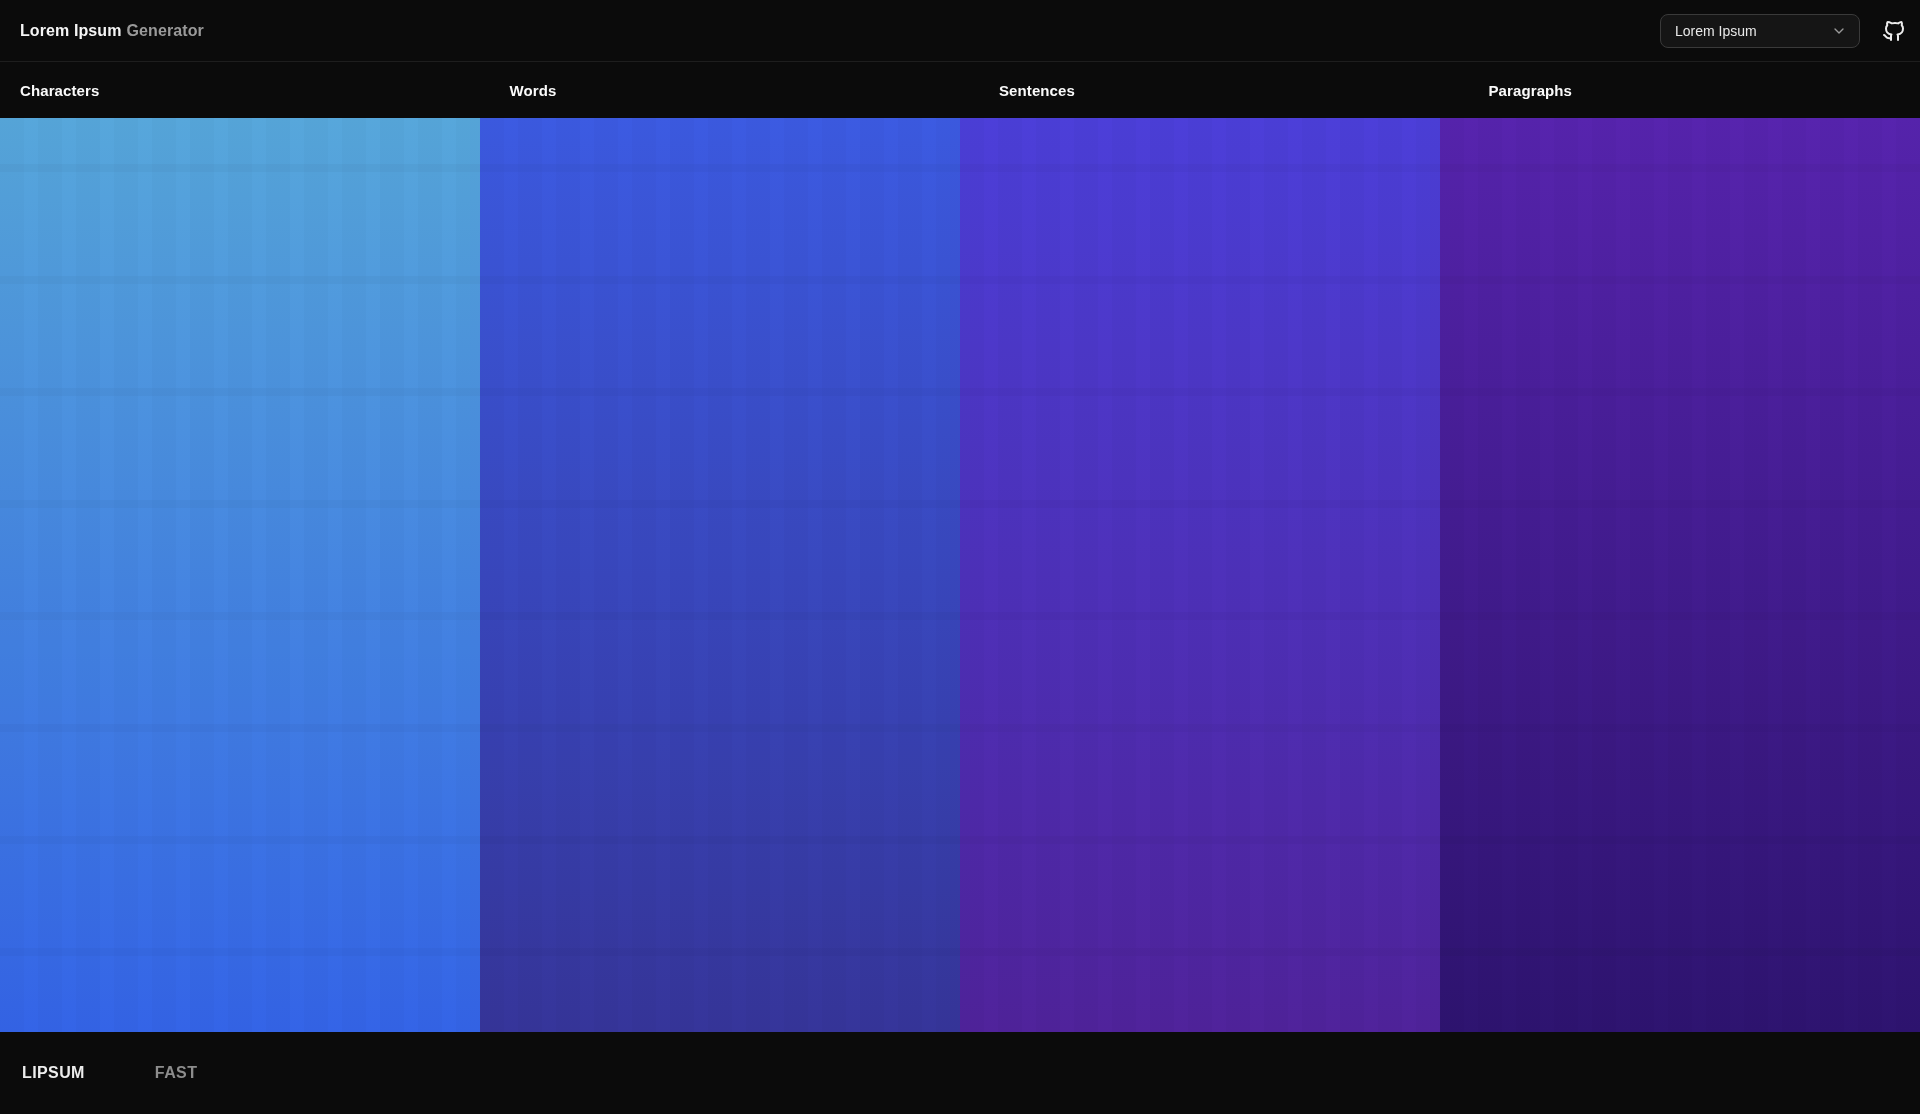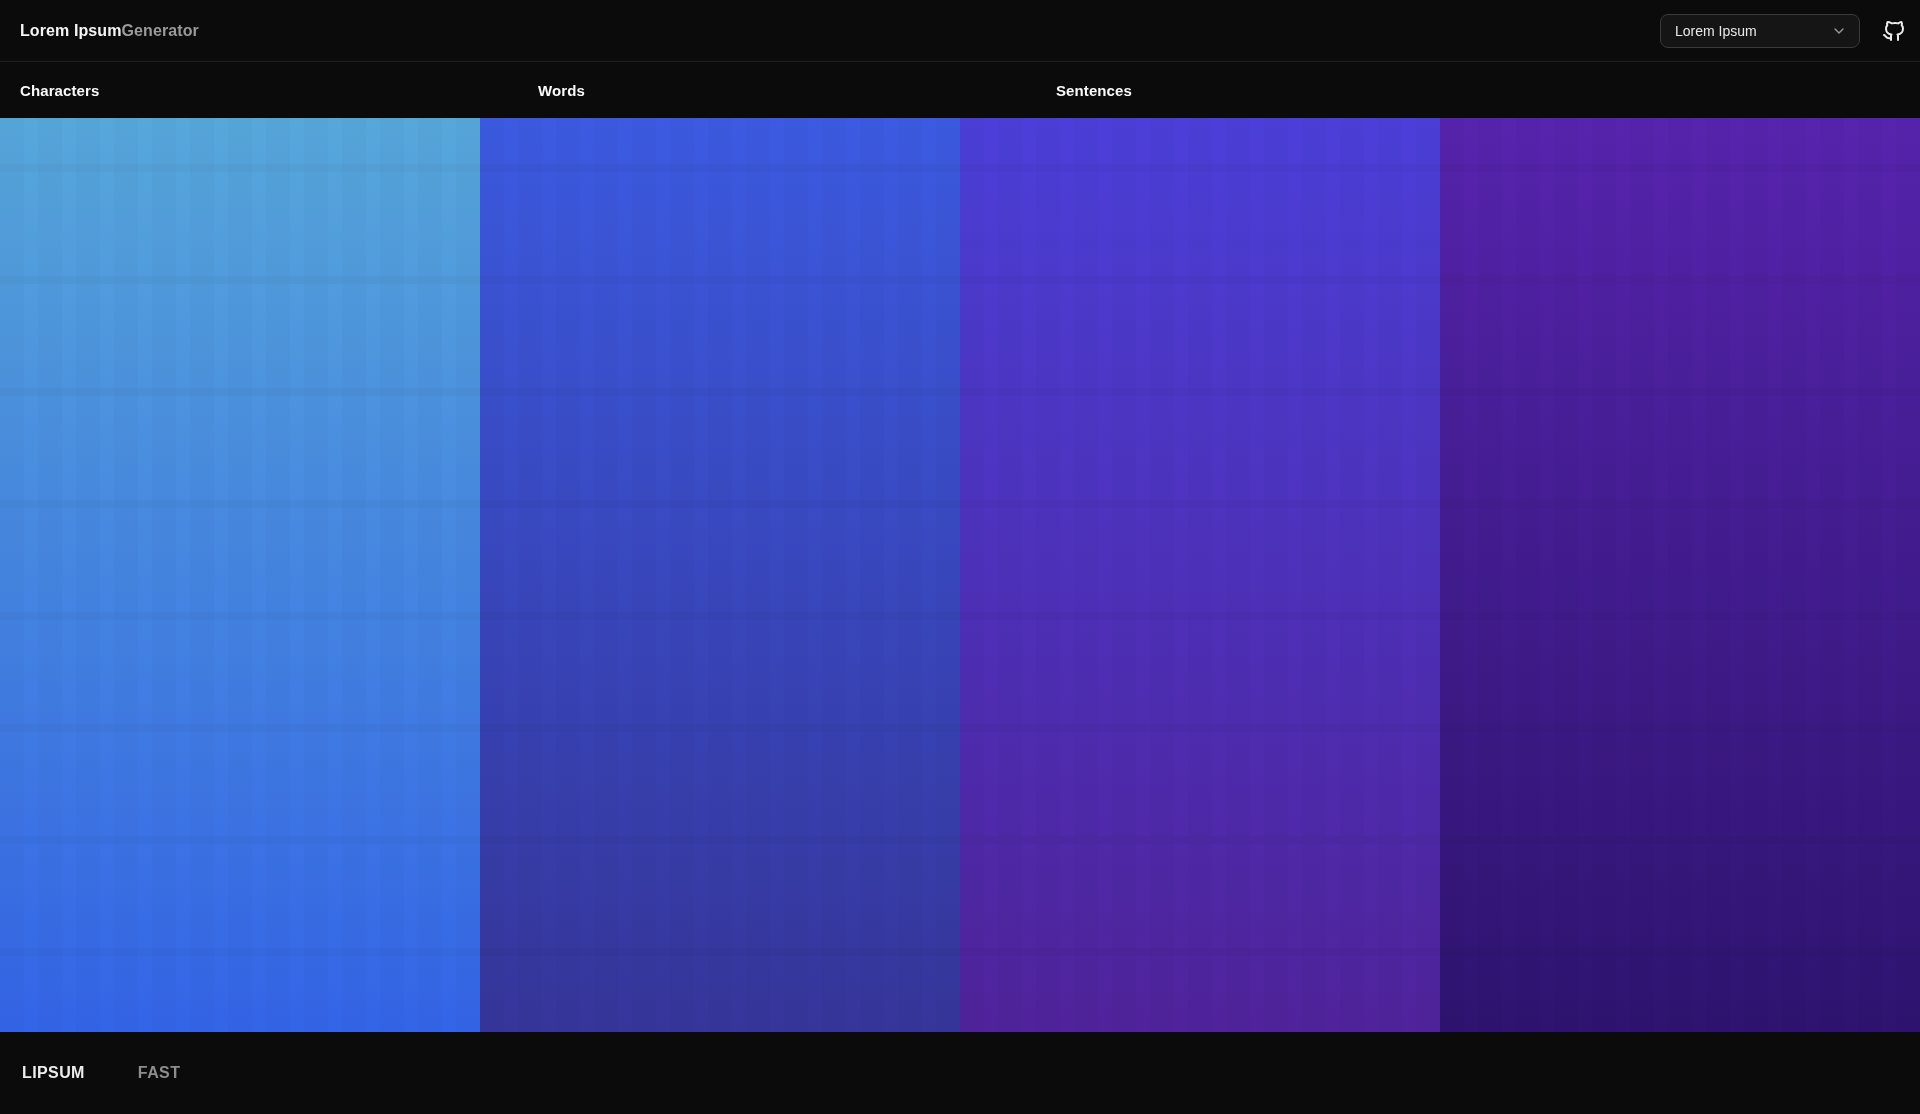--- a/index.html
+++ b/index.html
@@ -18,21 +18,21 @@
     flex: 0 0 62px;
     background: #0b0b0b;
     border-bottom: 1px solid #1e1e1e;
     display: flex;
     align-items: center;
     justify-content: space-between;
     padding: 0 14px 0 20px;
   }
   .page-title { font-size: 16px; font-weight: 700; letter-spacing: .1px; }
   .page-title .t-primary { color: #f5f5f5; }
-  .page-title .t-secondary { color: #9a9a9a; font-weight: 600; }
+  .page-title .t-secondary { color: #9a9a9a; font-weight: 600; margin-left: 5px; }
 
   .topbar-right { display: flex; align-items: center; gap: 22px; }
 
   .preset-select {
     display: flex;
     align-items: center;
     justify-content: space-between;
     width: 200px;
     height: 34px;
     padding: 0 12px 0 14px;
@@ -94,21 +94,21 @@
     background: #0b0b0b;
     display: flex;
     align-items: center;
     padding-left: 22px;
     font-size: 16px;
     font-weight: 700;
     letter-spacing: .4px;
     gap: 47px;
   }
   .footer .b-primary { color: #ededed; }
-  .footer .b-secondary { color: #8d8d8d; margin-left: 6px; }
+  .footer .b-secondary { color: #8d8d8d; margin-left: 23px; }
 </style>
 </head>
 <body>
 
 <header class="topbar">
   <div class="page-title">
     <span class="t-primary">Lorem Ipsum</span><span class="t-secondary">Generator</span>
   </div>
   <div class="topbar-right">
     <button class="preset-select">
@@ -124,20 +124,21 @@
           <path d="M9 19c-5 1.5-5-2.5-7-3m14 5v-3.5c0-1 .1-1.4-.5-2 2.8-.3 5.5-1.4 5.5-6a4.6 4.6 0 0 0-1.3-3.2 4.2 4.2 0 0 0-.1-3.2s-1.1-.3-3.5 1.3a12.3 12.3 0 0 0-6.2 0C6.5 2.8 5.4 3.1 5.4 3.1a4.2 4.2 0 0 0-.1 3.2A4.6 4.6 0 0 0 4 9.5c0 4.6 2.7 5.7 5.5 6-.6.6-.6 1.2-.5 2V21"></path>
         </svg>
     </span>
   </div>
 </header>
 
 <div class="colheads">
   <div class="colhead">Characters</div>
   <div class="colhead">Words</div>
   <div class="colhead">Sentences</div>
+  <div class="colhead">Paragraphs</div>
 </div>
 
 <main class="columns">
   <div class="grad-col" style="background: linear-gradient(rgb(87, 167, 219), rgb(52, 100, 231));"></div>
   <div class="grad-col" style="background: linear-gradient(rgb(60, 91, 226), rgb(54, 53, 154));"></div>
   <div class="grad-col" style="background: linear-gradient(rgb(76, 63, 217), rgb(80, 35, 155));"></div>
   <div class="grad-col" style="background: linear-gradient(rgb(87, 36, 174), rgb(46, 20, 112));"></div>
 </main>
 
 <footer class="footer">

